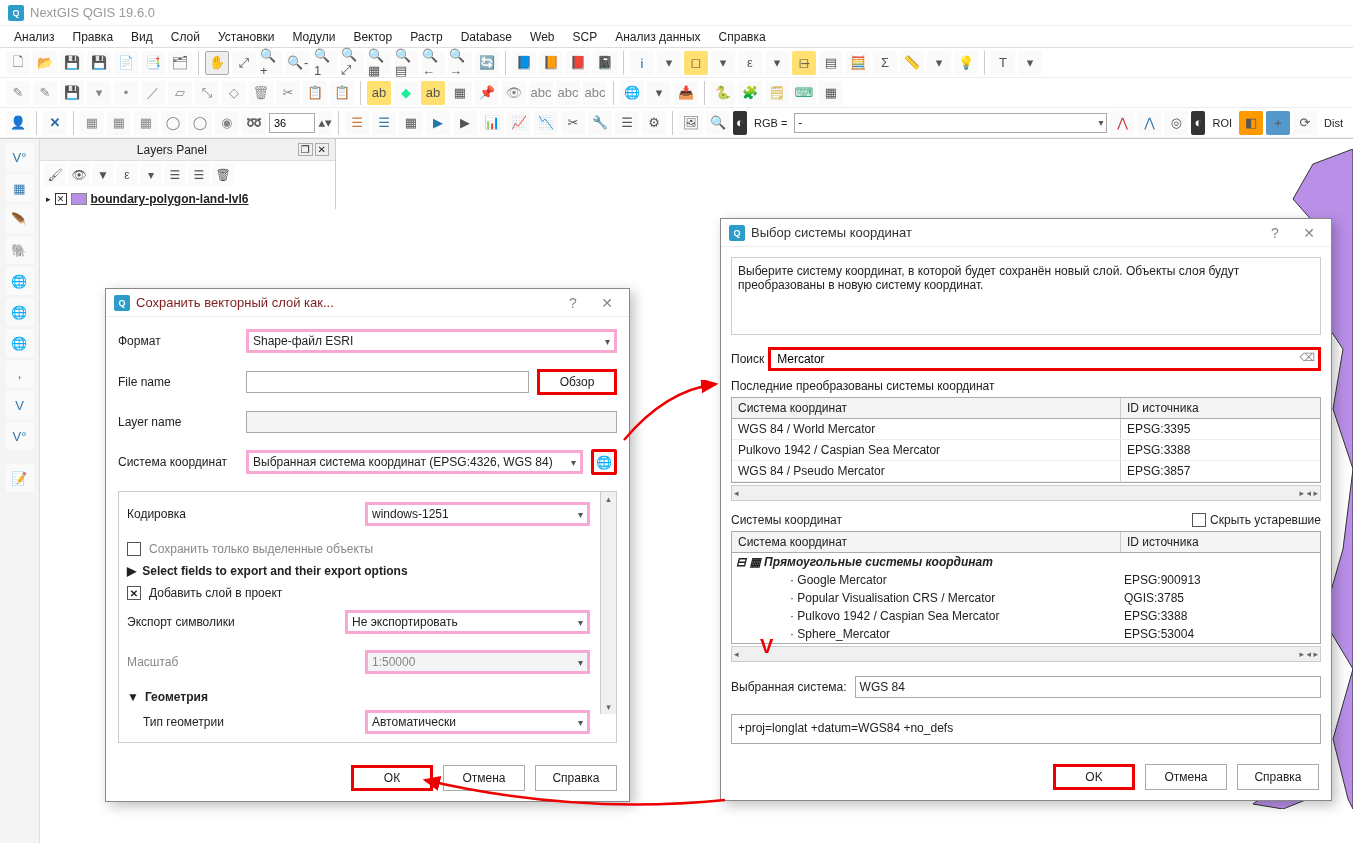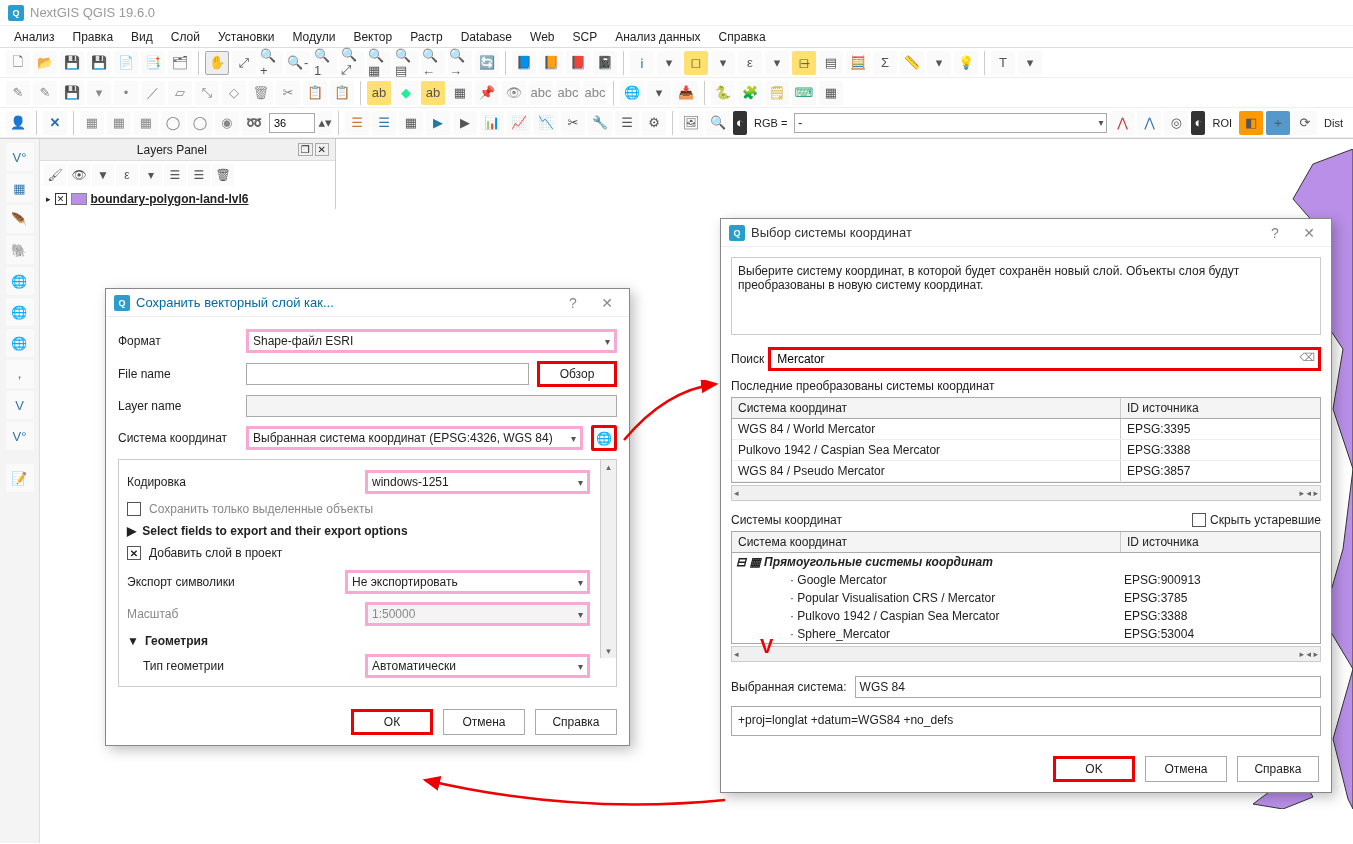--- a/index.html
+++ b/index.html
@@ -27,24 +27,24 @@
 .layers-toolbar .tbtn{width:22px;height:22px;font-size:12px;}
 .layer-row { display: flex; align-items: center; padding: 3px 6px; gap: 4px; }
 .layer-row .chk { width:12px;height:12px;border:1px solid #333;display:inline-flex;align-items:center;justify-content:center;font-size:9px;line-height:1;}
 .layer-row .swatch { width:16px;height:12px;background:#b98fe8;border:1px solid #888;}
 .layer-row .lbl { font-weight:bold; text-decoration:underline;}
 .canvas { flex: 1; position: relative; background: #fff; }
 .map-shape { position:absolute; right:0; top:10px; width:160px; height:660px; }
 .dialog { position: absolute; background: #fff; border: 1px solid #888; box-shadow: 4px 4px 12px rgba(0,0,0,0.25); }
 .dlg-title { height: 28px; background: #fff; display:flex; align-items:center; padding:0 8px; gap:6px; border-bottom:1px solid #eee;}
 .dlg-title .logo { width:16px;height:16px;background:#2e9cca;border-radius:2px;display:inline-flex;align-items:center;justify-content:center;color:#fff;font-size:9px;font-weight:bold;}
-.dlg-title .t { flex:1; color:#0369a1; font-size:13px; }
+.dlg-title .t { flex:1; color:#7f1d1d; font-size:13px; }
 .dlg-title .winbtn { width:28px;height:28px;display:inline-flex;align-items:center;justify-content:center;color:#888;font-size:14px;cursor:default;}
 .dlg-body { padding: 12px; }
-.form-row { display:flex; align-items:center; margin-bottom:8px; gap:8px;}
+.form-row { display:flex; align-items:center; margin-bottom:16px; gap:8px;}
 .form-row .lbl { width:120px; }
 .form-row input[type="text"], .form-row .fake-input { flex:1; height:22px; border:1px solid #aaa; padding:0 4px; font-size:12px; background:#fff;}
 .form-row select, .combo { flex:1; height:24px; border:3px solid #f9a8d4; font-size:12px; padding:0 4px; background:#fff;}
 .combo { display:flex;align-items:center;justify-content:space-between;}
 .combo .arrow { font-size:10px;color:#555;}
 .btn { height:26px; padding:0 16px; border:1px solid #aaa; background:#fff; font-size:12px; cursor:default;text-align:center; display:inline-flex;align-items:center;justify-content:center;}
 .highlight-red { border: 3px solid #e00 !important; }
 .section-head { font-weight:bold; display:flex;align-items:center;gap:6px; cursor:default;}
 .chkbox { width:14px;height:14px;border:1px solid #555;display:inline-flex;align-items:center;justify-content:center;font-size:10px;}
 .dlg-btns { display:flex; justify-content:flex-end; gap:10px; padding:10px 12px; }
@@ -419,21 +419,21 @@
         <div class="tree-row">
             <div class="c1" style="font-weight:bold;font-style:italic">⊟ <span>▦</span> <span>Прямоугольные системы координат</span></div>
             <div class="c2"></div>
           </div>
         <div class="tree-row">
             <div class="c1" style="padding-left:58px">· <span>Google Mercator</span></div>
             <div class="c2">EPSG:900913</div>
           </div>
         <div class="tree-row">
             <div class="c1" style="padding-left:58px">· <span>Popular Visualisation CRS / Mercator</span></div>
-            <div class="c2">EPSG:3785</div>
+            <div class="c2">QGIS:3785</div>
           </div>
         <div class="tree-row">
             <div class="c1" style="padding-left:58px">· <span>Pulkovo 1942 / Caspian Sea Mercator</span></div>
             <div class="c2">EPSG:3388</div>
           </div>
         <div class="tree-row">
             <div class="c1" style="padding-left:58px">· <span>Sphere_Mercator</span></div>
             <div class="c2">EPSG:53004</div>
           </div>
         <span class="arrow-ann" style="left:28px;top:82px;font-size:20px">V</span>

